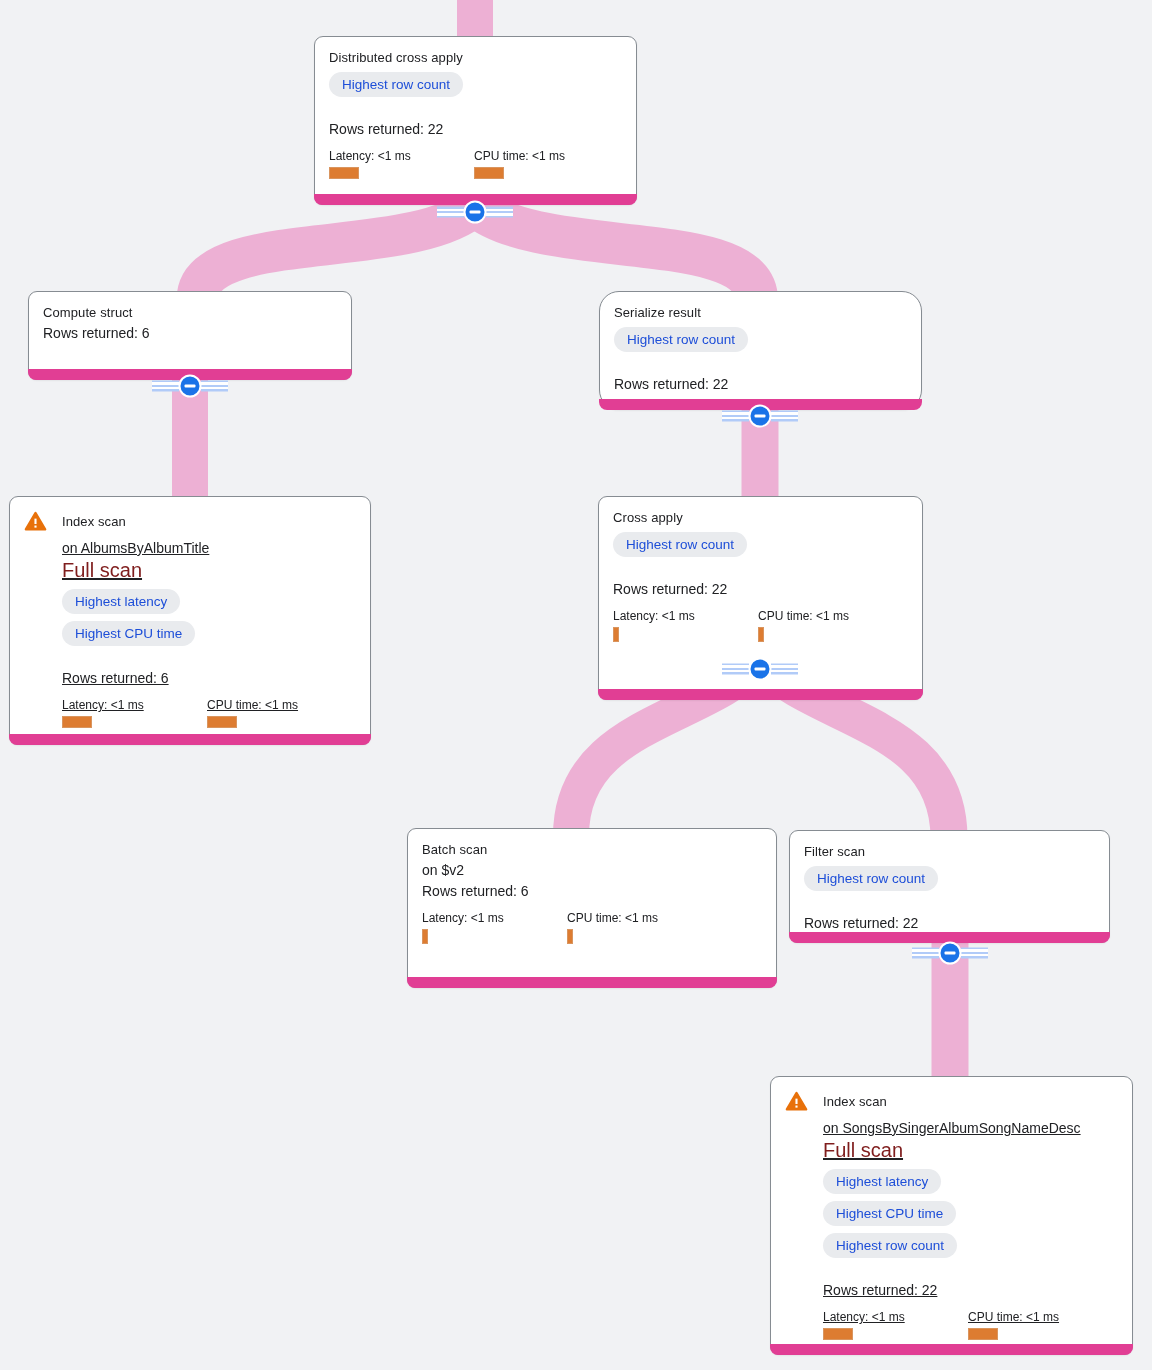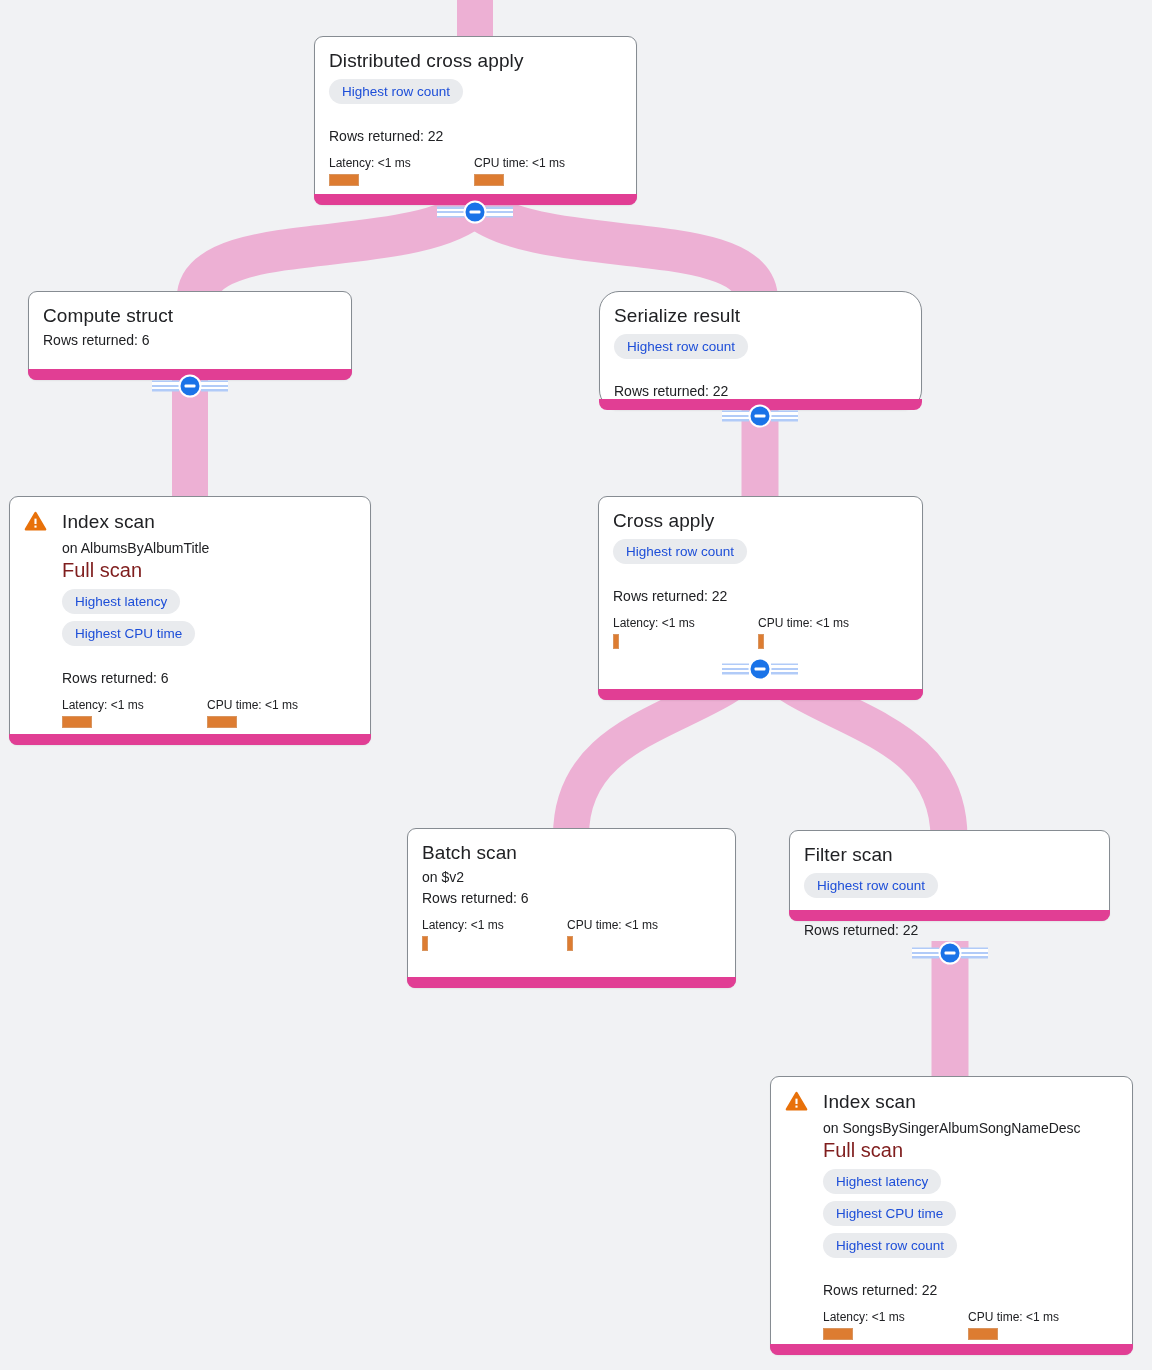--- a/index.html
+++ b/index.html
@@ -35,26 +35,26 @@
     background: #e13e94;
     border-radius: 0 0 8px 8px;
   }
   .title-row {
     display: flex;
     align-items: center;
     gap: 15px;
   }
   .warn-icon { width: 23px; height: 23px; flex: 0 0 auto; }
   .title {
-    font-size: 19px;
+    font-size: 13px;
     font-weight: 500;
     color: #202124;
     letter-spacing: 0.1px;
   }
-  .indent { margin-left: 38px; }
+  .indent { margin-left: 38px; text-decoration: underline; }
   .sub {
     font-size: 14px;
     color: #202124;
     margin-top: 7px;
   }
   .muted {
     font-size: 20px;
     color: #7f1d1d;
     margin-top: 3px;
   }
@@ -219,40 +219,40 @@
         <div class="mbar thin"></div>
       </div>
       <div class="metric">
         <div class="mlabel">CPU time: &lt;1 ms</div>
         <div class="mbar thin"></div>
       </div>
     </div>
     <div class="accentbar"></div>
   </div>
 
-  <div class="card" style="left:407px; top:828px; width:329px; height:160px;">
+  <div class="card" style="left:407px; top:828px; width:370px; height:160px;">
     <div class="title-row">
       <div class="title">Batch scan</div>
     </div>
     <div class="sub" style="margin-top:5px;">on $v2</div>
     <div class="rows" style="margin-top:5px;">Rows returned: 6</div>
     <div class="metrics">
       <div class="metric">
         <div class="mlabel">Latency: &lt;1 ms</div>
         <div class="mbar thin"></div>
       </div>
       <div class="metric">
         <div class="mlabel">CPU time: &lt;1 ms</div>
         <div class="mbar thin"></div>
       </div>
     </div>
     <div class="accentbar"></div>
   </div>
 
-  <div class="card" style="left:789px; top:830px; width:321px; height:91px;">
+  <div class="card" style="left:789px; top:830px; width:321px; height:113px;">
     <div class="title-row">
       <div class="title">Filter scan</div>
     </div>
     <div class="pill-line"><span class="pill">Highest row count</span></div>
     <div class="rows">Rows returned: 22</div>
     <div class="accentbar"></div>
   </div>
 
   <div class="card" style="left:770px; top:1076px; width:363px; height:279px;">
     <div class="title-row">

